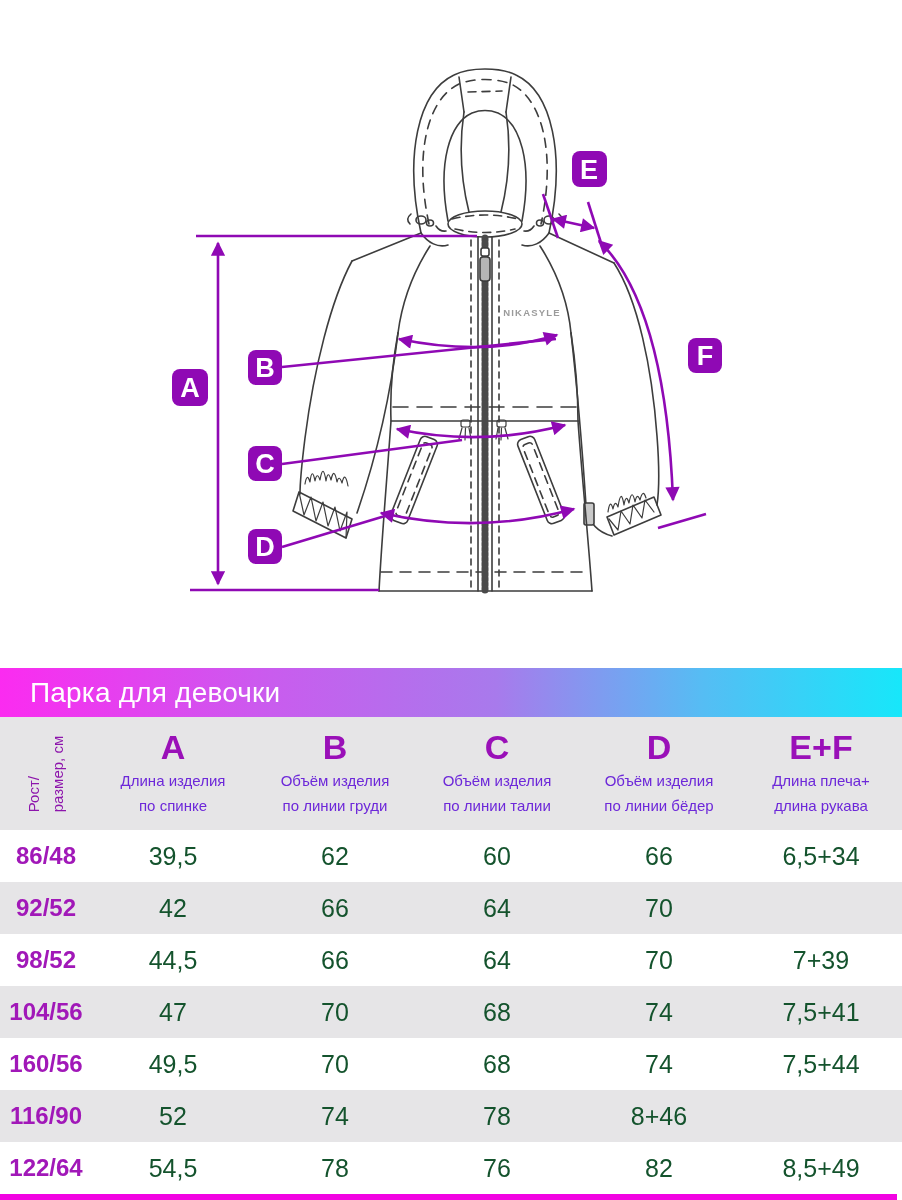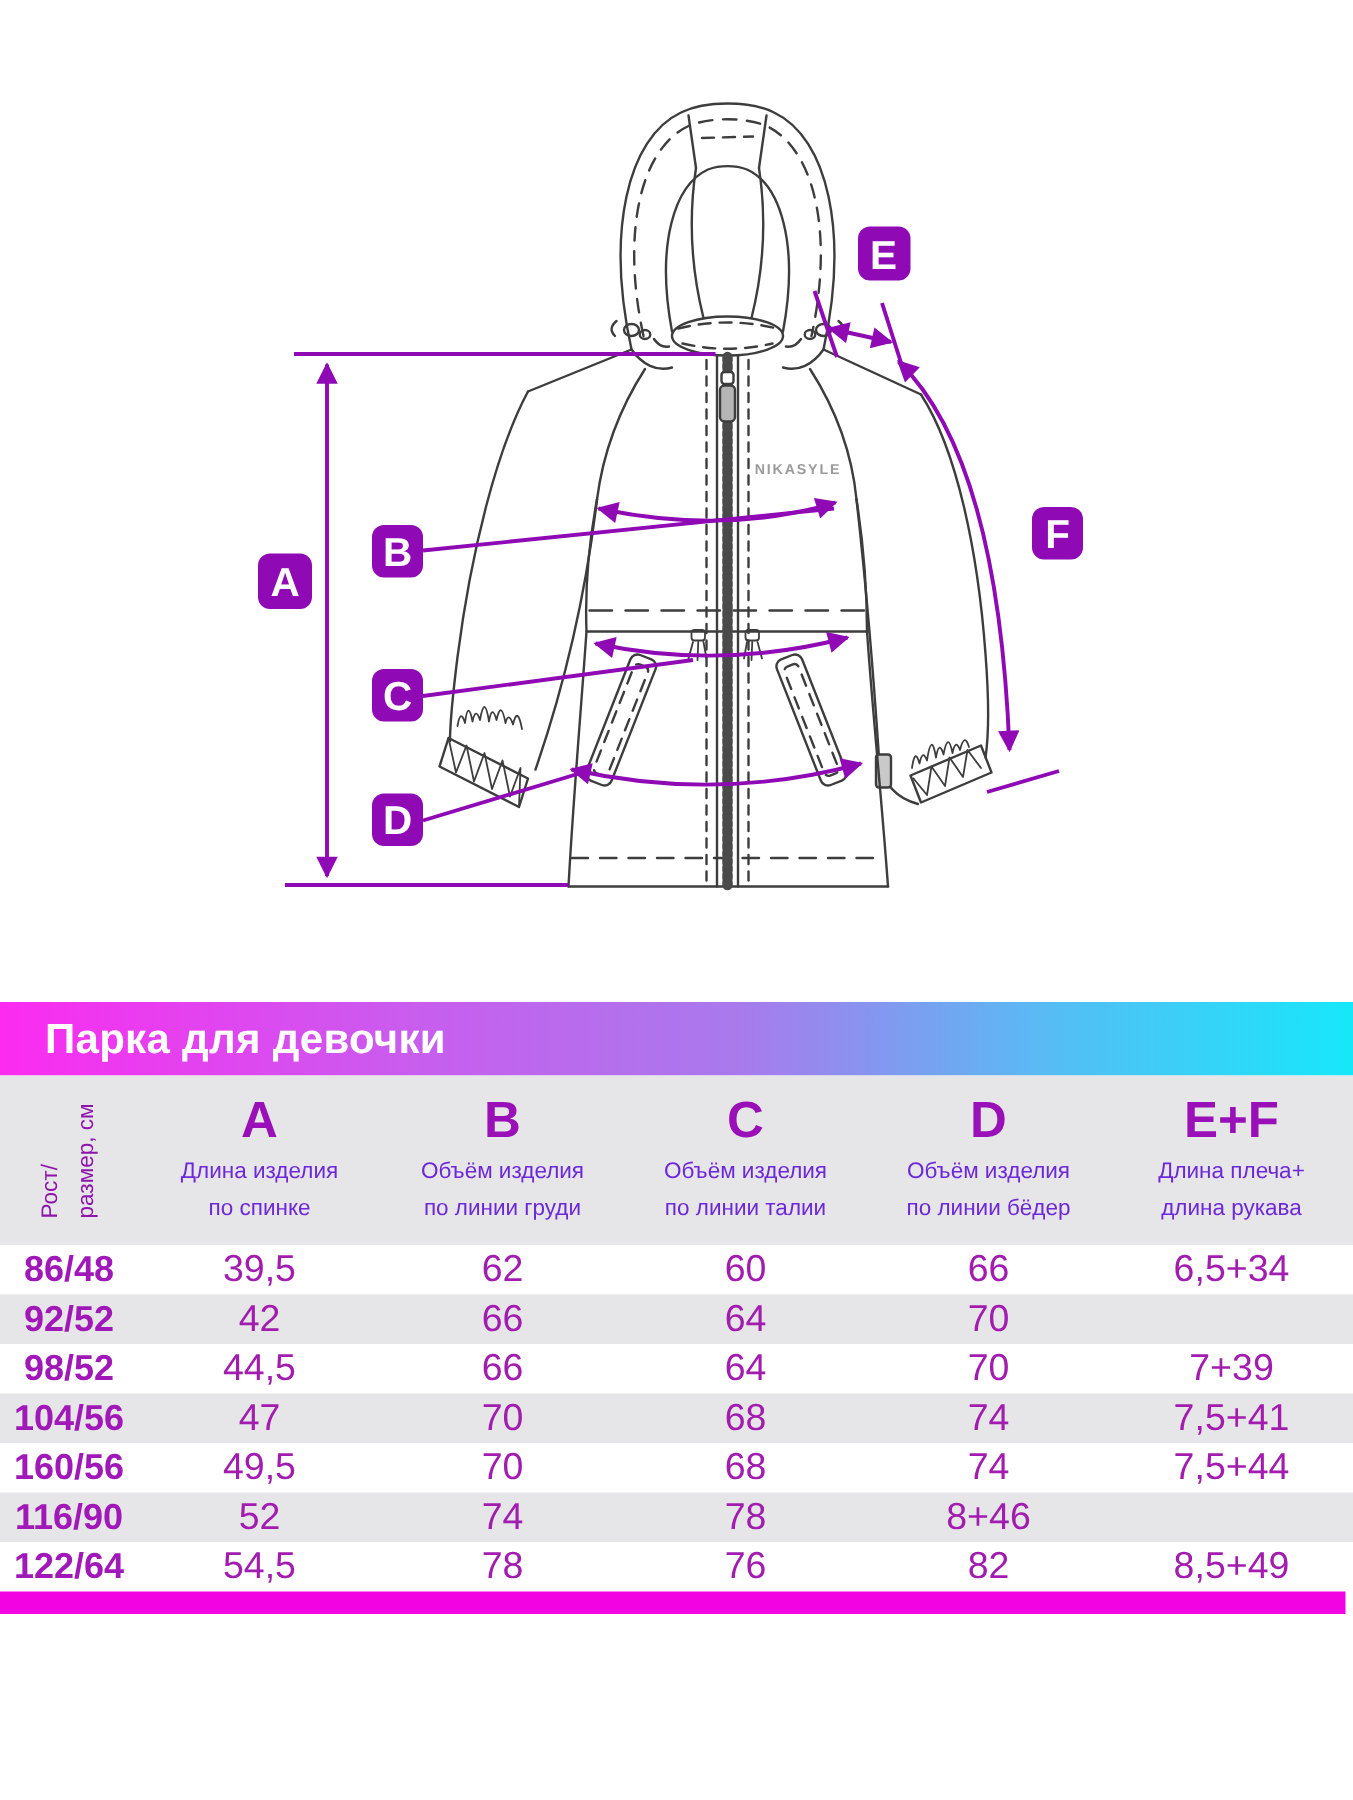--- a/index.html
+++ b/index.html
@@ -7,34 +7,34 @@
     position:relative;width:902px;height:1200px;margin:0 auto;background:#fff;
     font-family:"Liberation Sans","DejaVu Sans",sans-serif;overflow:hidden;
   }
   
   .diagram-wrap{width:902px;height:668px;}
   
   .title-band{
     height:49px;display:flex;align-items:center;padding-left:30px;box-sizing:border-box;
     background:linear-gradient(90deg,#fb2bf0 0%,#c95cee 30%,#a87aec 55%,#55bdf4 78%,#17e7fa 100%);
   }
-  .title-band .title{color:#fff;font-size:28px;font-weight:bold;letter-spacing:.2px;}
+  .title-band .title{color:#fff;font-size:28px;font-weight:normal;letter-spacing:.2px;}
   
   .grid-row{display:grid;grid-template-columns:92px repeat(5,1fr);}
   .thead{background:#e6e5e7;height:113px;}
   .th-col{display:flex;flex-direction:column;align-items:center;padding-top:12px;box-sizing:border-box;}
   .th-letter{color:#9a10b8;font-size:34px;font-weight:bold;line-height:36px;}
   .th-desc{color:#6d28d9;font-size:15px;line-height:25px;margin-top:3px;text-align:center;}
   .rot-cell{display:flex;align-items:center;justify-content:center;overflow:visible;}
   .rot-text{transform:rotate(-90deg);white-space:nowrap;color:#8d15ac;font-size:15px;line-height:24px;text-align:left;}
-  .data-row{height:33px;}
+  .data-row{height:52px;}
   .data-row.alt{background:#e6e5e7;}
   .cell{display:flex;align-items:center;justify-content:center;}
   .cell.size{color:#a118b8;font-size:24px;font-weight:bold;}
-  .cell.val{color:#a21caf;font-size:25px;font-weight:400;}
+  .cell.val{color:#14532d;font-size:25px;font-weight:400;}
   
   .bottom-bar{height:15px;background:#f203e2;width:897px;}
 </style>
 </head>
 <body>
 
 <div class="stage">
 
   <div class="diagram-wrap">
   <svg width="902" height="668" viewBox="0 0 902 668" xmlns="http://www.w3.org/2000/svg">

